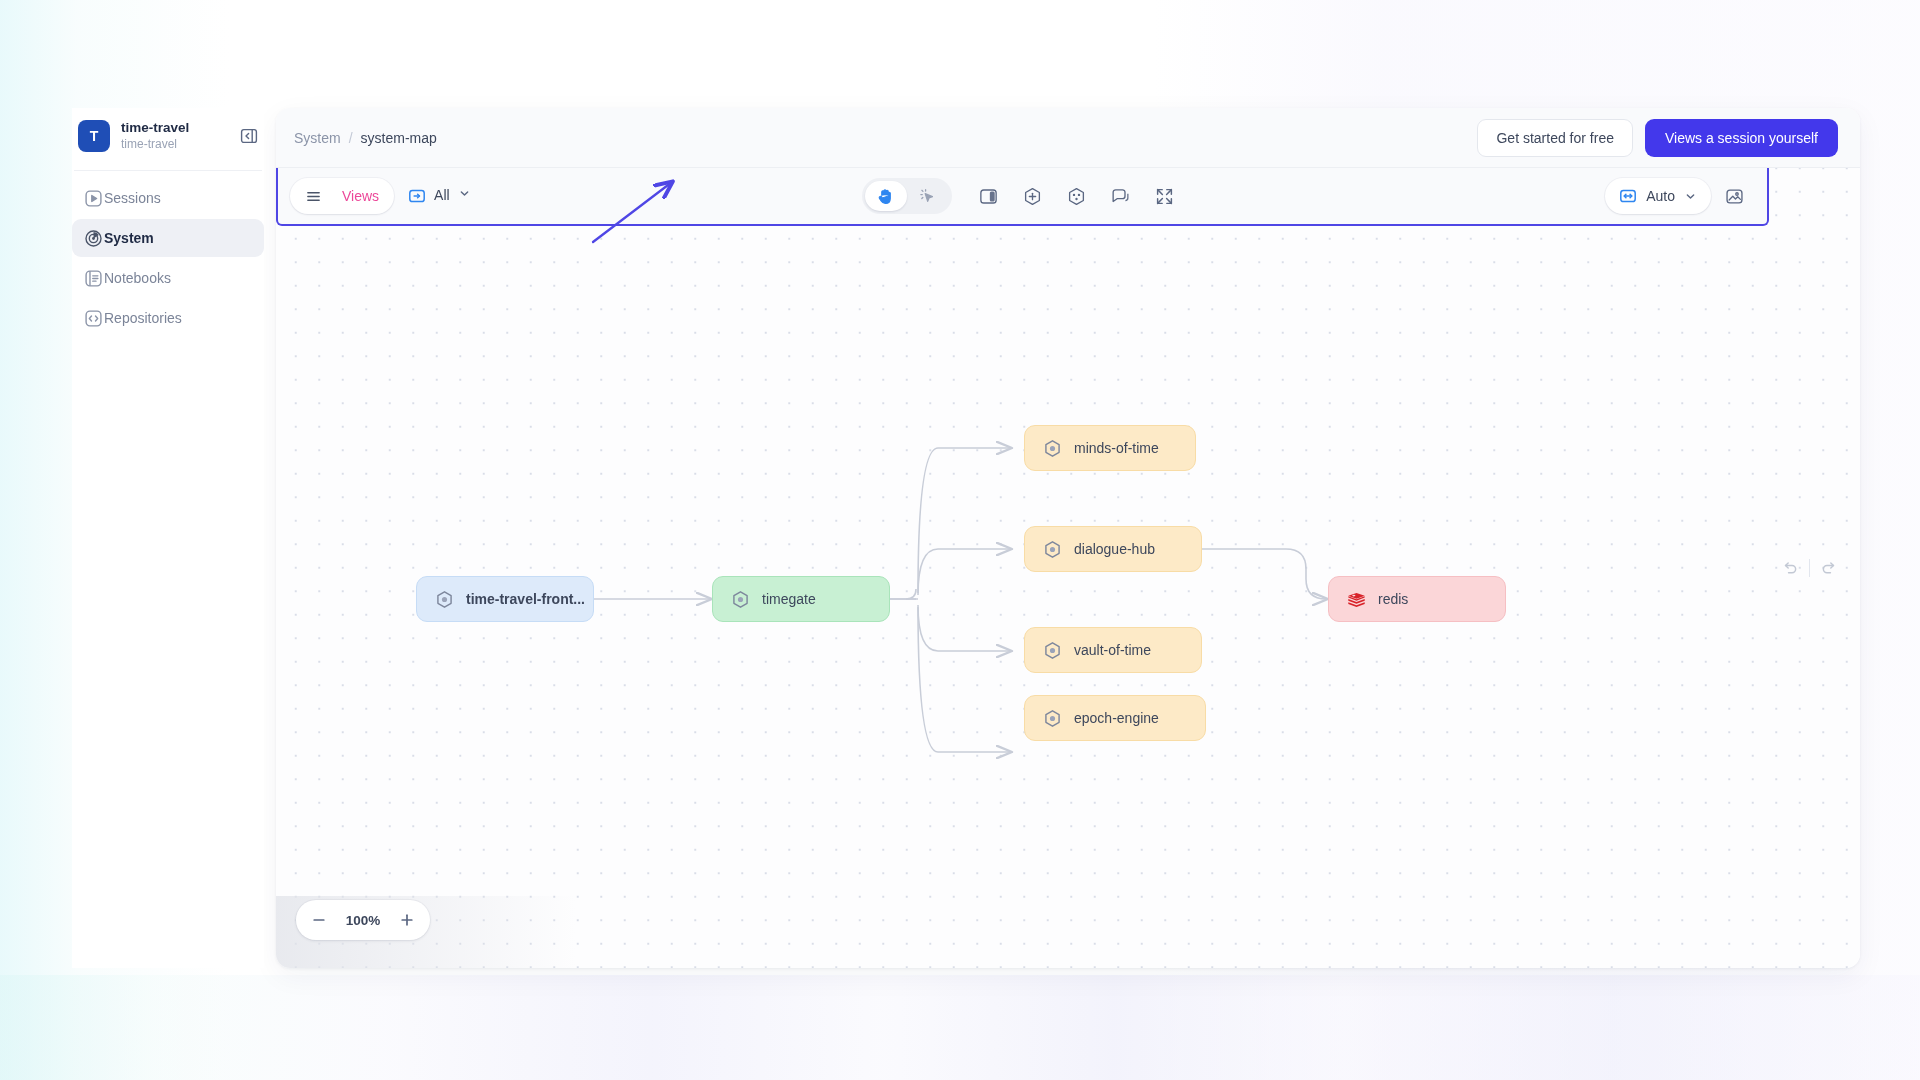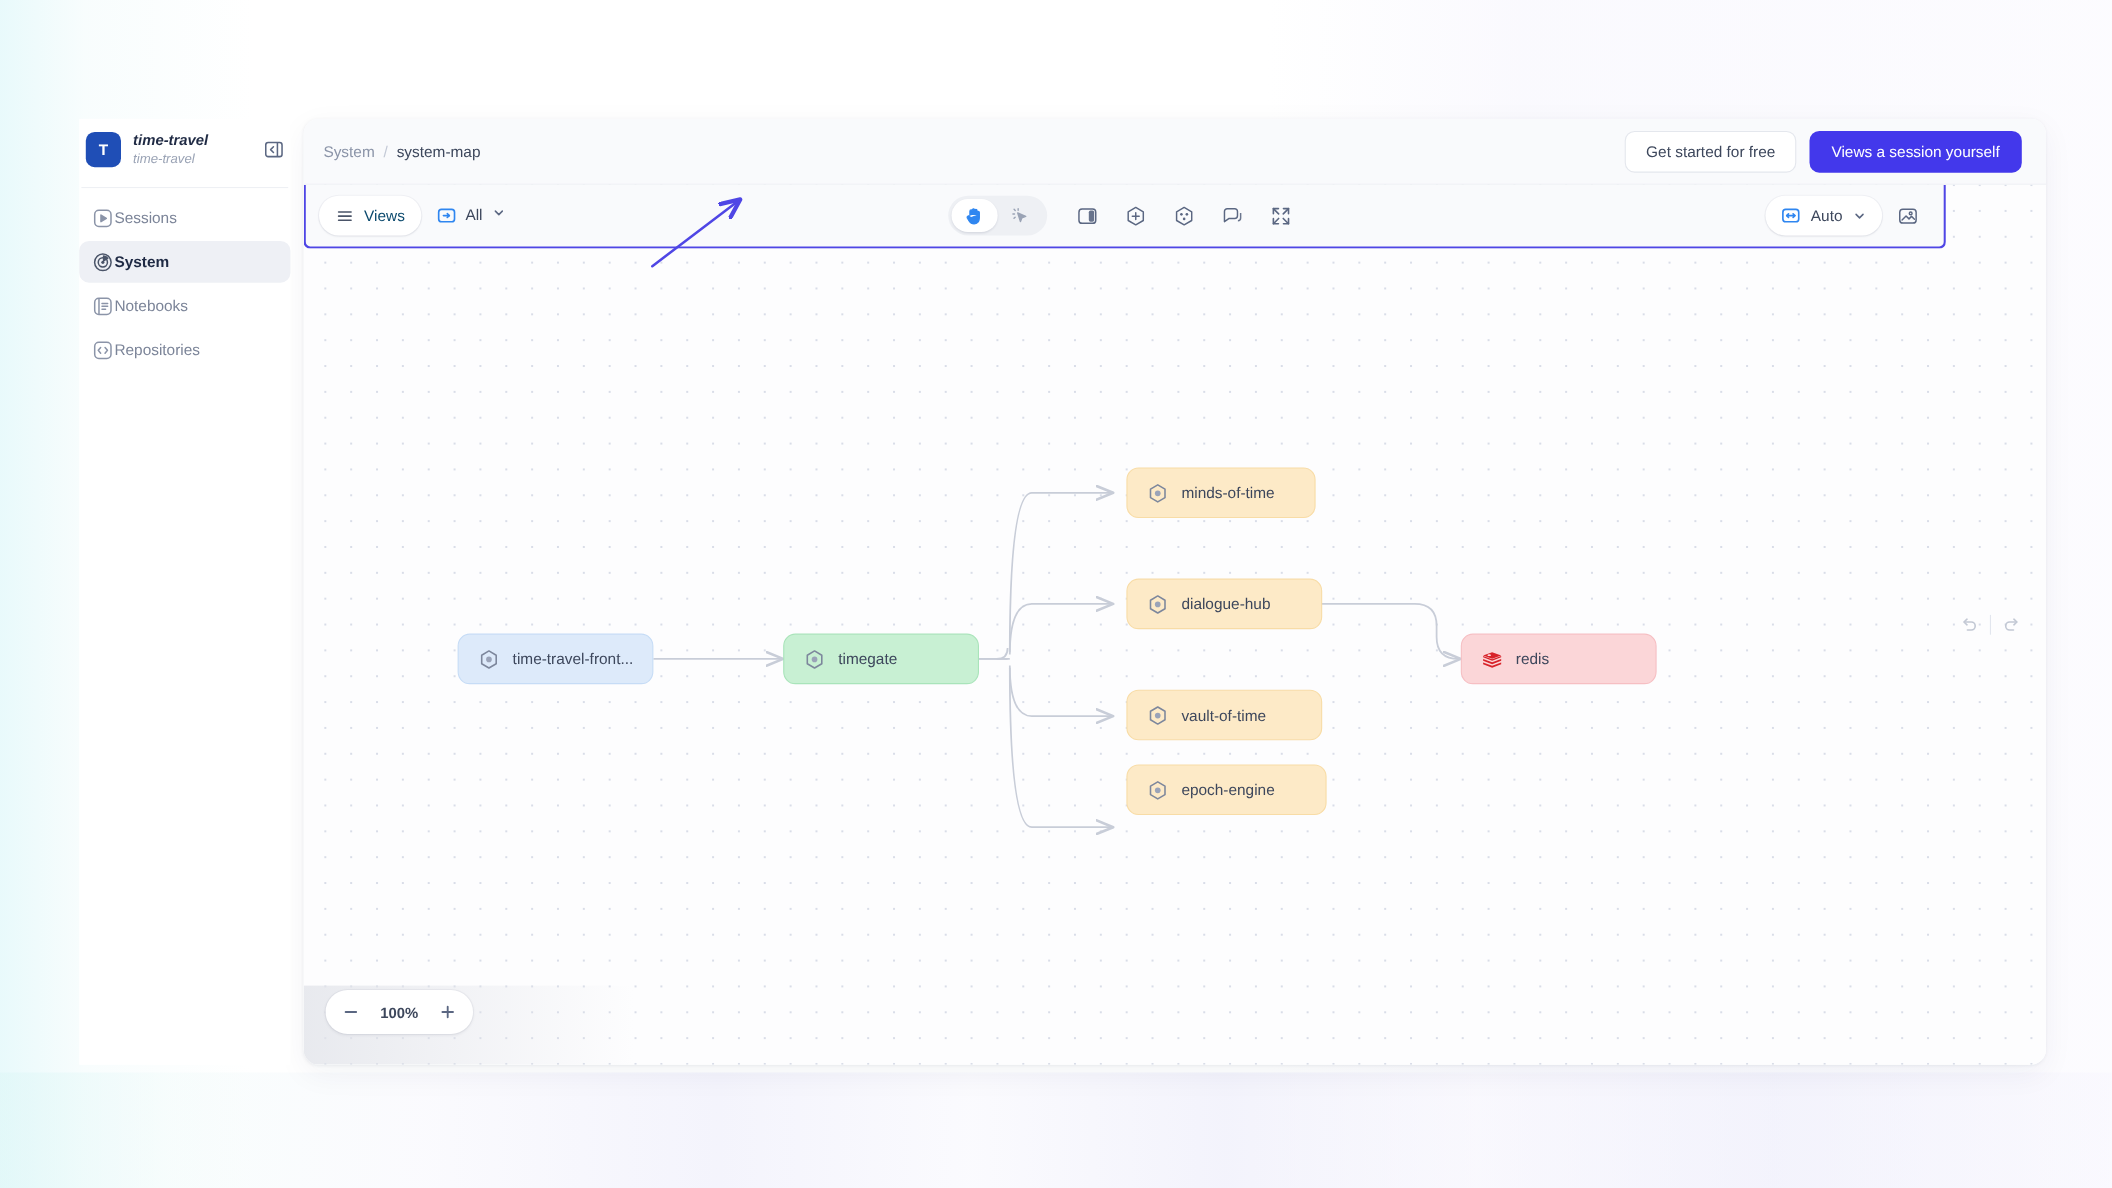--- a/index.html
+++ b/index.html
@@ -53,21 +53,21 @@
     padding: 8px 4px 8px 6px;
     height: 56px;
   }
   .ws-logo {
     width: 32px; height: 32px; border-radius: 8px;
     background: #1f4eb6;
     color: #ffffff; font-size: 14px; font-weight: 600;
     display: flex; align-items: center; justify-content: center;
     flex: none;
   }
-  .ws-text { flex: 1 1 auto; min-width: 0; line-height: 1.2; font-style: italic; }
+  .ws-text { flex: 1 1 auto; min-width: 0; line-height: 1.2; }
   .ws-name {
     font-size: 13.5px; font-weight: 700; color: #1f2a44;
     white-space: nowrap; overflow: hidden; text-overflow: ellipsis;
   }
   .ws-sub {
     font-size: 12px; color: #9aa3b5; margin-top: 1px;
     white-space: nowrap; overflow: hidden; text-overflow: ellipsis;
   }
   .collapse-btn {
     width: 22px; height: 22px; flex: none;
@@ -172,26 +172,26 @@
     background: #f9fafc;
     border: 2px solid #4f46e5;
     border-top: none;
     border-radius: 0 0 6px 6px;
     display: flex; align-items: center;
     padding: 0 14px 0 12px;
     z-index: 20;
   }
   .tb-left { display: flex; align-items: center; gap: 14px; }
   .pill {
-    display: flex; align-items: center; gap: 9px;
+    display: flex; align-items: center; gap: 20px;
     height: 36px; padding: 0 15px;
     border-radius: 18px;
     background: #ffffff;
     box-shadow: 0 1px 2px rgba(25,35,70,.08), 0 0 0 1px rgba(25,35,70,.04);
-    font-size: 14px; color: #0c4a6e; cursor: pointer;
+    font-size: 14px; color: #ec4899; cursor: pointer;
   }
   .filter-group {
     display: flex; gap: 8px;
     font-size: 14px; color: #3d475c; cursor: pointer;
   }
   .tb-center {
     position: absolute; left: 50%; transform: translateX(-50%);
     display: flex; align-items: center; gap: 6px;
   }
   .seg {
@@ -239,21 +239,21 @@
 
   
   .node {
     position: absolute;
     display: flex; align-items: center; gap: 11px;
     height: 46px; padding: 0 16px;
     border-radius: 11px;
     font-size: 14px; color: #3d475c;
     cursor: pointer;
   }
-  .node-blue  { background: #ddeafa; border: 1px solid #c6dcf6; }
+  .node-blue  { background: #ddeafa; border: 1px solid #c6dcf6; font-weight: bold; }
   .node-green { background: #c8f0d3; border: 1px solid #a9e4ba; }
   .node-amber { background: #fdeac7; border: 1px solid #f8dca6; }
   .node-red   { background: #fbd6d8; border: 1px solid #f6bfc3; }
   .node-ico { width: 22px; height: 22px; flex: none; display: flex; align-items: center; justify-content: center; }
   .node-label { white-space: nowrap; }
 
   
   .zoomctl {
     position: absolute; left: 20px; bottom: 28px;
     display: flex; align-items: center; gap: 6px;

